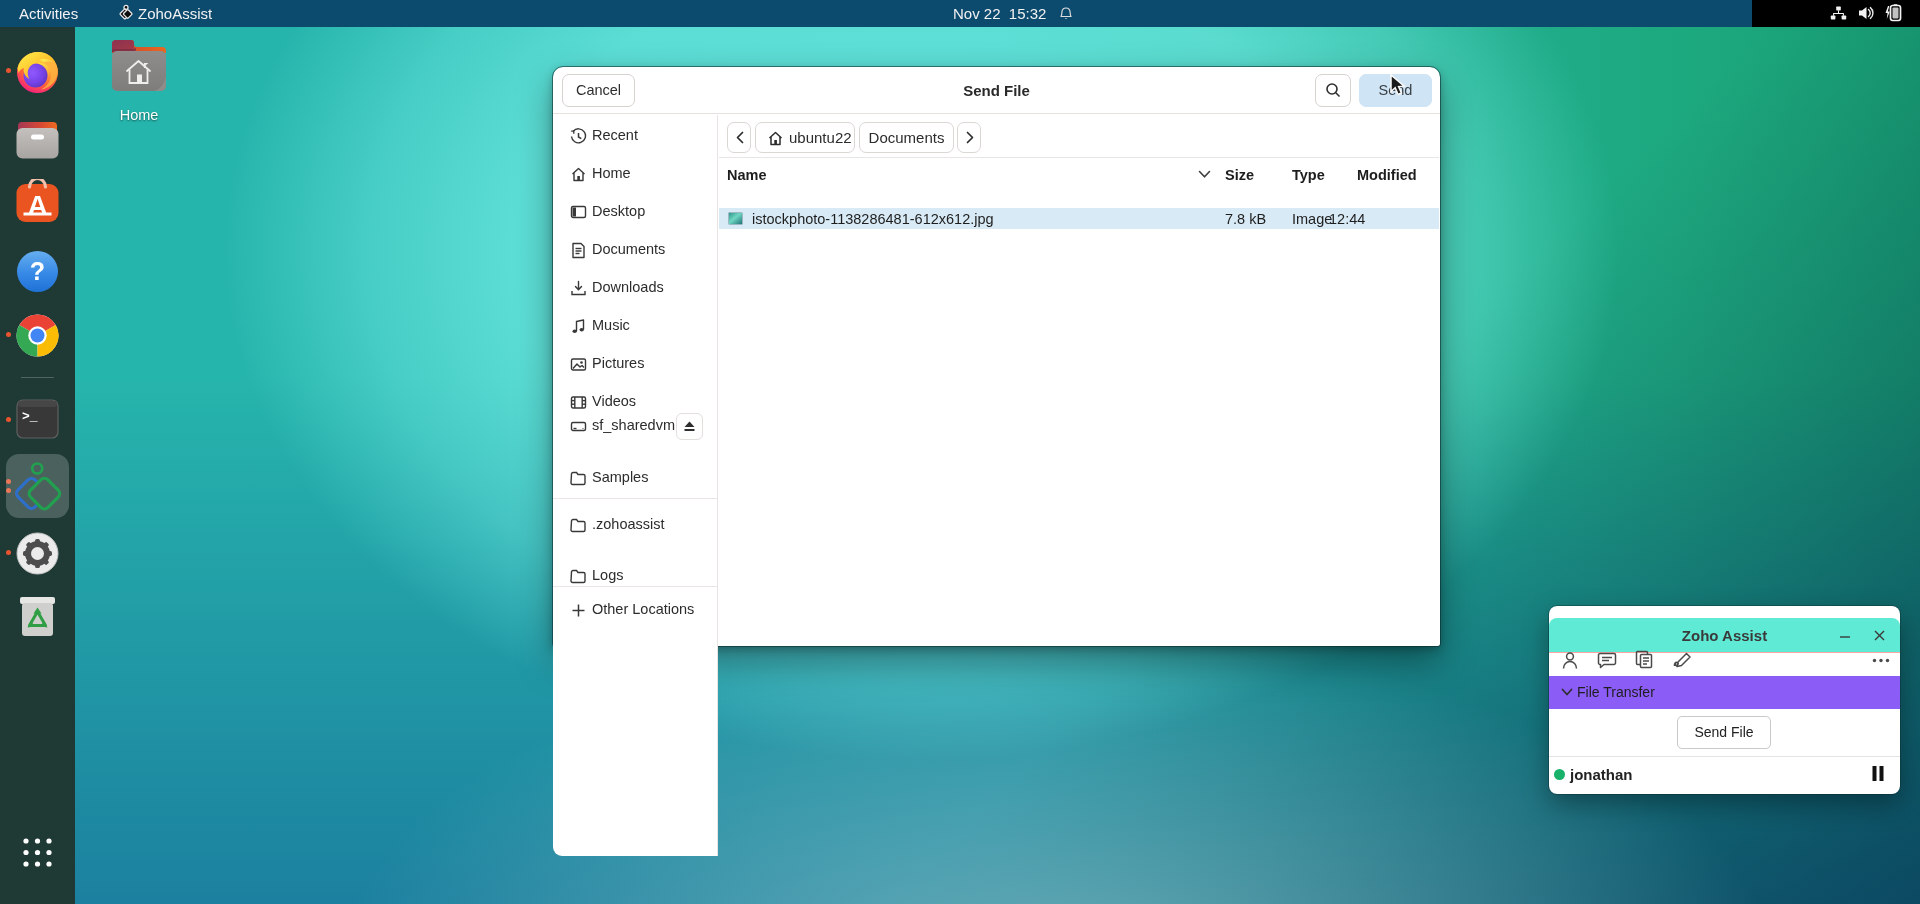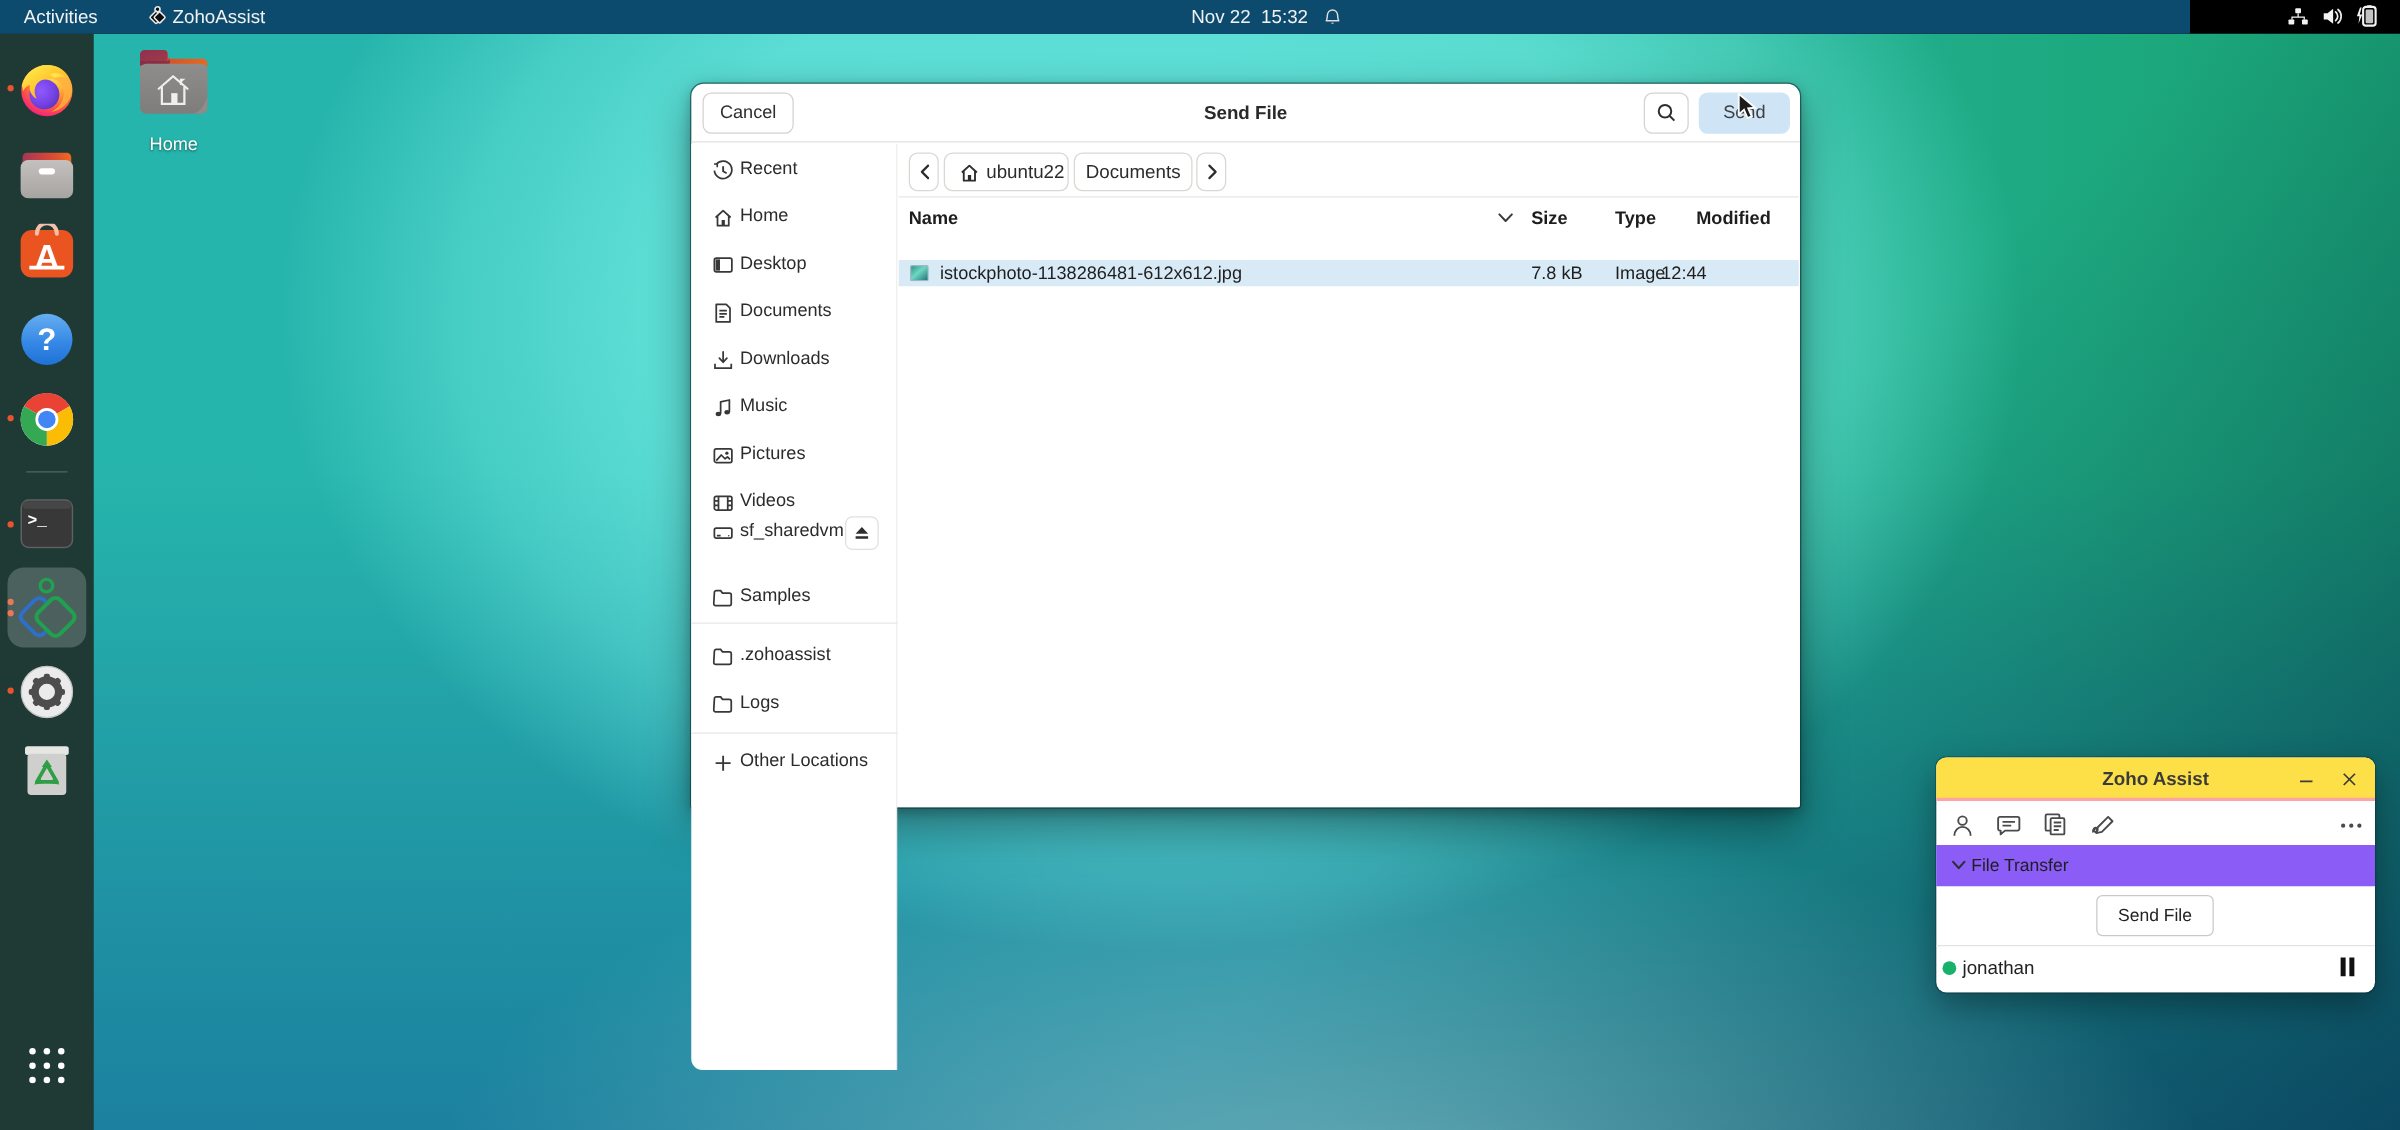--- a/index.html
+++ b/index.html
@@ -34,21 +34,21 @@
 .srow .tx { position:absolute; left:39px; top:10px; font-size:14.5px; color:#2c2c2c; }
 .ssep { position:absolute; left:0; width:165px; height:1px; background:#e9e6e3; }
 .eject { position:absolute; left:123px; top:6px; width:27px; height:27px; border:1px solid #e2dfdc; border-radius:6px; background:#fff; }
 .crumb { position:absolute; top:55px; height:31px; background:#fff; border:1px solid #dbd7d3; border-radius:7px; font-size:15px; color:#2c2c2c; }
 .listhead { position:absolute; left:166px; top:97px; width:720px; height:22px; font-weight:bold; font-size:14.5px; color:#1d1d1d;padding-left:12px; }
 .listhead span, .row span { position:absolute; top:3px; }
 .row { position:absolute; left:166px; width:720px; height:21.5px; background:#d8eaf6; font-size:14.5px; color:#1e1e1e; }
 
 
 .zoho { position:absolute; left:1549px; top:606px; width:351px; height:188px; background:#fff; border-radius:8px; outline:1px solid rgba(10,40,45,.35); box-shadow:0 10px 26px rgba(0,0,0,.34); z-index:10; }
-.zoho .ztitle { position:absolute; left:0; top:0; width:100%; height:35px; background:#fde047; border-bottom:3px solid #fca5a5; border-radius:8px 8px 0 0; }
+.zoho .ztitle { position:absolute; left:0; top:12px; width:100%; height:35px; background:#5eead4; border-bottom:1px solid #fca5a5; border-radius:8px 8px 0 0; }
 .zoho .ztitle .t { position:absolute; width:100%; text-align:center; top:9px; font-weight:bold; font-size:15px; color:#3a3a3a; }
 .zft { position:absolute; left:0; top:70px; width:100%; height:33px; background:#8b5cf6; }
 .zbtn { position:absolute; left:128px; top:110px; width:94px; height:33px; border:1px solid #c9c9c9; border-radius:5px; background:#fff; text-align:center; font-size:14px; color:#222; line-height:31px; }
 .zdiv { position:absolute; left:0; top:150px; width:100%; height:1px; background:#e3e3e3; }
 </style>
 </head>
 <body>
 <div class="wall"></div>
 
 <div class="topbar">
@@ -353,21 +353,21 @@
       </svg>
       <span class="tx">Samples</span>
     </div>
     <div class="ssep" style="top:383px;"></div>
     <div class="srow" style="top:391px;">
       <svg width="17" height="17" viewBox="0 0 17 17" fill="none" stroke="#383838" stroke-width="1.4">
         <path d="M1.5 4 a1.5 1.5 0 0 1 1.5-1.5 h3.5 l1.5 2 h5.5 a1.5 1.5 0 0 1 1.5 1.5 v7 a1.5 1.5 0 0 1-1.5 1.5 h-11 a1.5 1.5 0 0 1-1.5-1.5Z"></path>
       </svg>
       <span class="tx">.zohoassist</span>
     </div>
-    <div class="srow" style="top:429px;">
+    <div class="srow" style="top:442px;">
       <svg width="17" height="17" viewBox="0 0 17 17" fill="none" stroke="#383838" stroke-width="1.4">
         <path d="M1.5 4 a1.5 1.5 0 0 1 1.5-1.5 h3.5 l1.5 2 h5.5 a1.5 1.5 0 0 1 1.5 1.5 v7 a1.5 1.5 0 0 1-1.5 1.5 h-11 a1.5 1.5 0 0 1-1.5-1.5Z"></path>
       </svg>
       <span class="tx">Logs</span>
     </div>
     <div class="ssep" style="top:471px;"></div>
     <div class="srow" style="top:476px;">
       <svg width="17" height="17" viewBox="0 0 17 17" stroke="#383838" stroke-width="1.5">
         <line x1="8.5" y1="2.5" x2="8.5" y2="14.5"></line>
           <line x1="2.5" y1="8.5" x2="14.5" y2="8.5"></line>
@@ -464,21 +464,21 @@
 
   <div class="zft">
     <svg style="position:absolute;left:12px;top:12px;" width="12" height="9" viewBox="0 0 12 9" fill="none" stroke="#2e2e2e" stroke-width="1.7" stroke-linecap="round" stroke-linejoin="round">
         <path d="M1.5 1.5 L6 6.5 L10.5 1.5"></path>
       </svg>
     <span style="position:absolute;left:28px;top:8px;font-size:14px;color:#1e1e1e;">File Transfer</span>
   </div>
   <div class="zbtn">Send File</div>
   <div class="zdiv"></div>
   <div style="position:absolute;left:5px;top:163px;width:11px;height:11px;border-radius:50%;background:#17b169;"></div>
-  <span style="position:absolute;left:21px;top:160px;font-size:15px;color:#222;">jonathan</span>
+  <span style="position:absolute;left:21px;top:160px;font-size:15px;color:#222;font-weight:bold;">jonathan</span>
   <svg style="position:absolute;left:322px;top:159px;" width="14" height="17" viewBox="0 0 14 17" fill="#111">
     <rect x="1.5" y="1" width="4" height="15"></rect>
       <rect x="8.5" y="1" width="4" height="15"></rect>
   </svg>
 </div>
 
 <svg style="position:absolute;left:1389px;top:74px;z-index:50;" width="20" height="24" viewBox="0 0 20 24">
   <path d="M2 1 L2 17.5 L6.2 13.8 L9 20.5 L12.4 19 L9.6 12.6 L15.2 12.2 Z" fill="#1b1b1b" stroke="#fbfbfb" stroke-width="1.5"></path>
 </svg>
 

